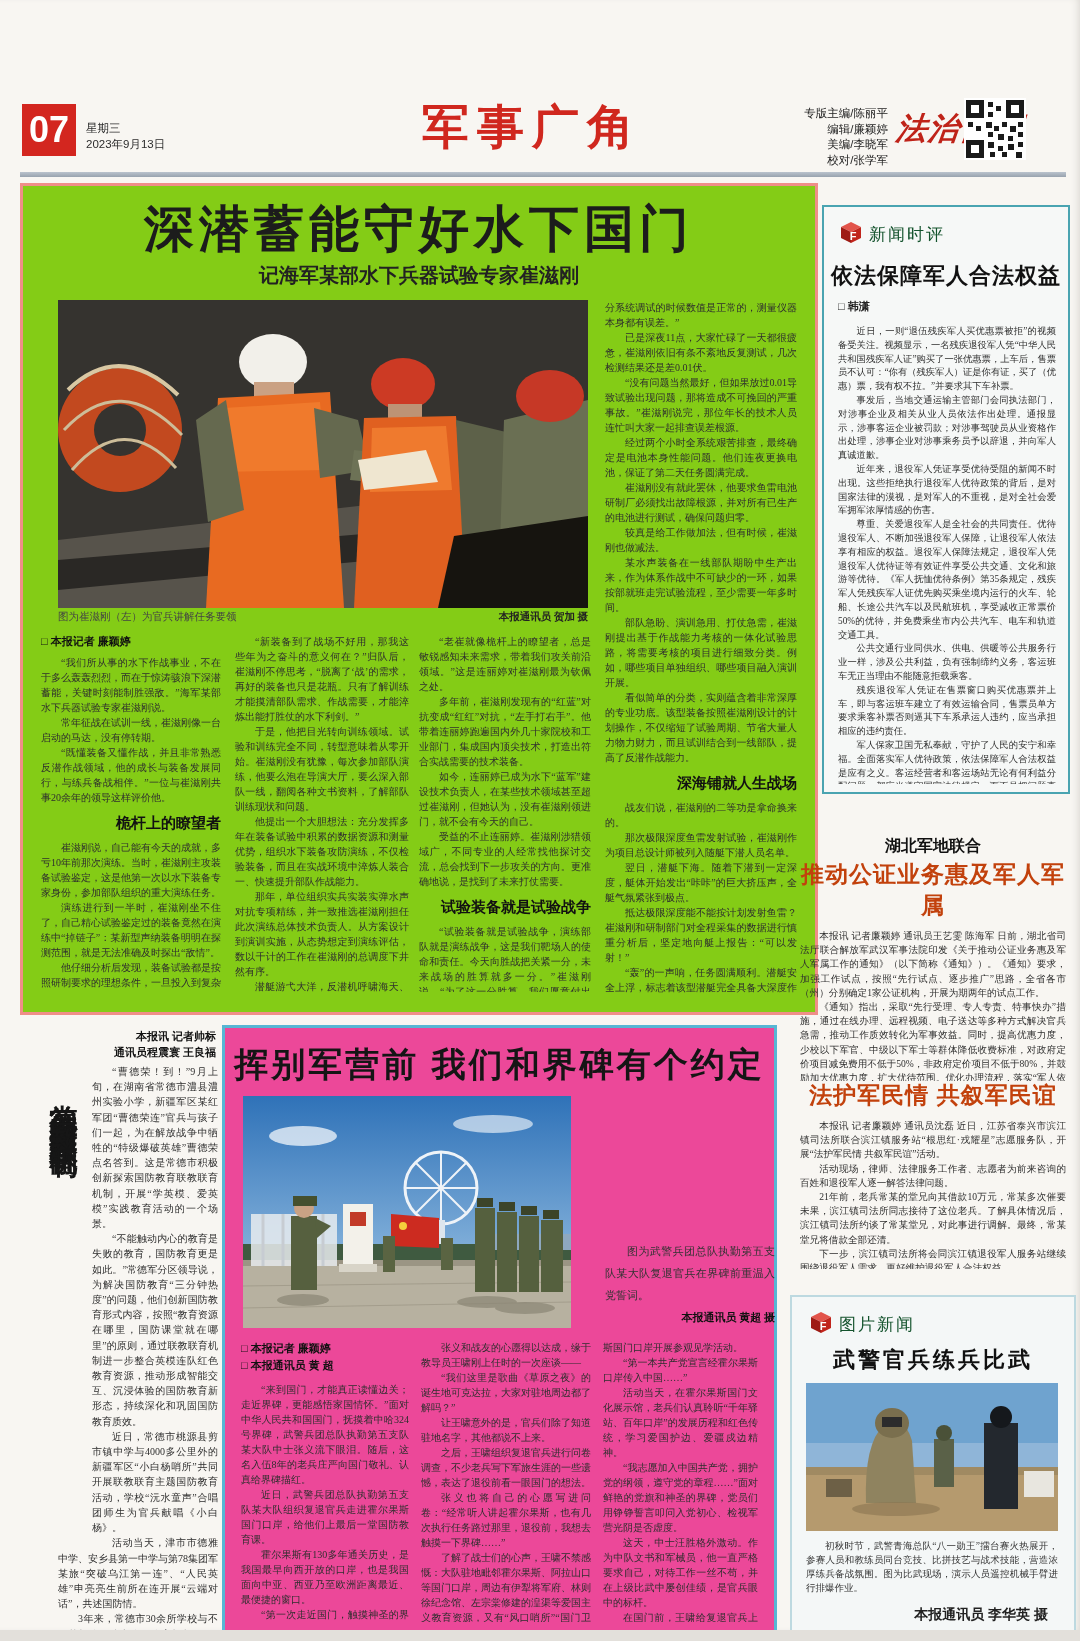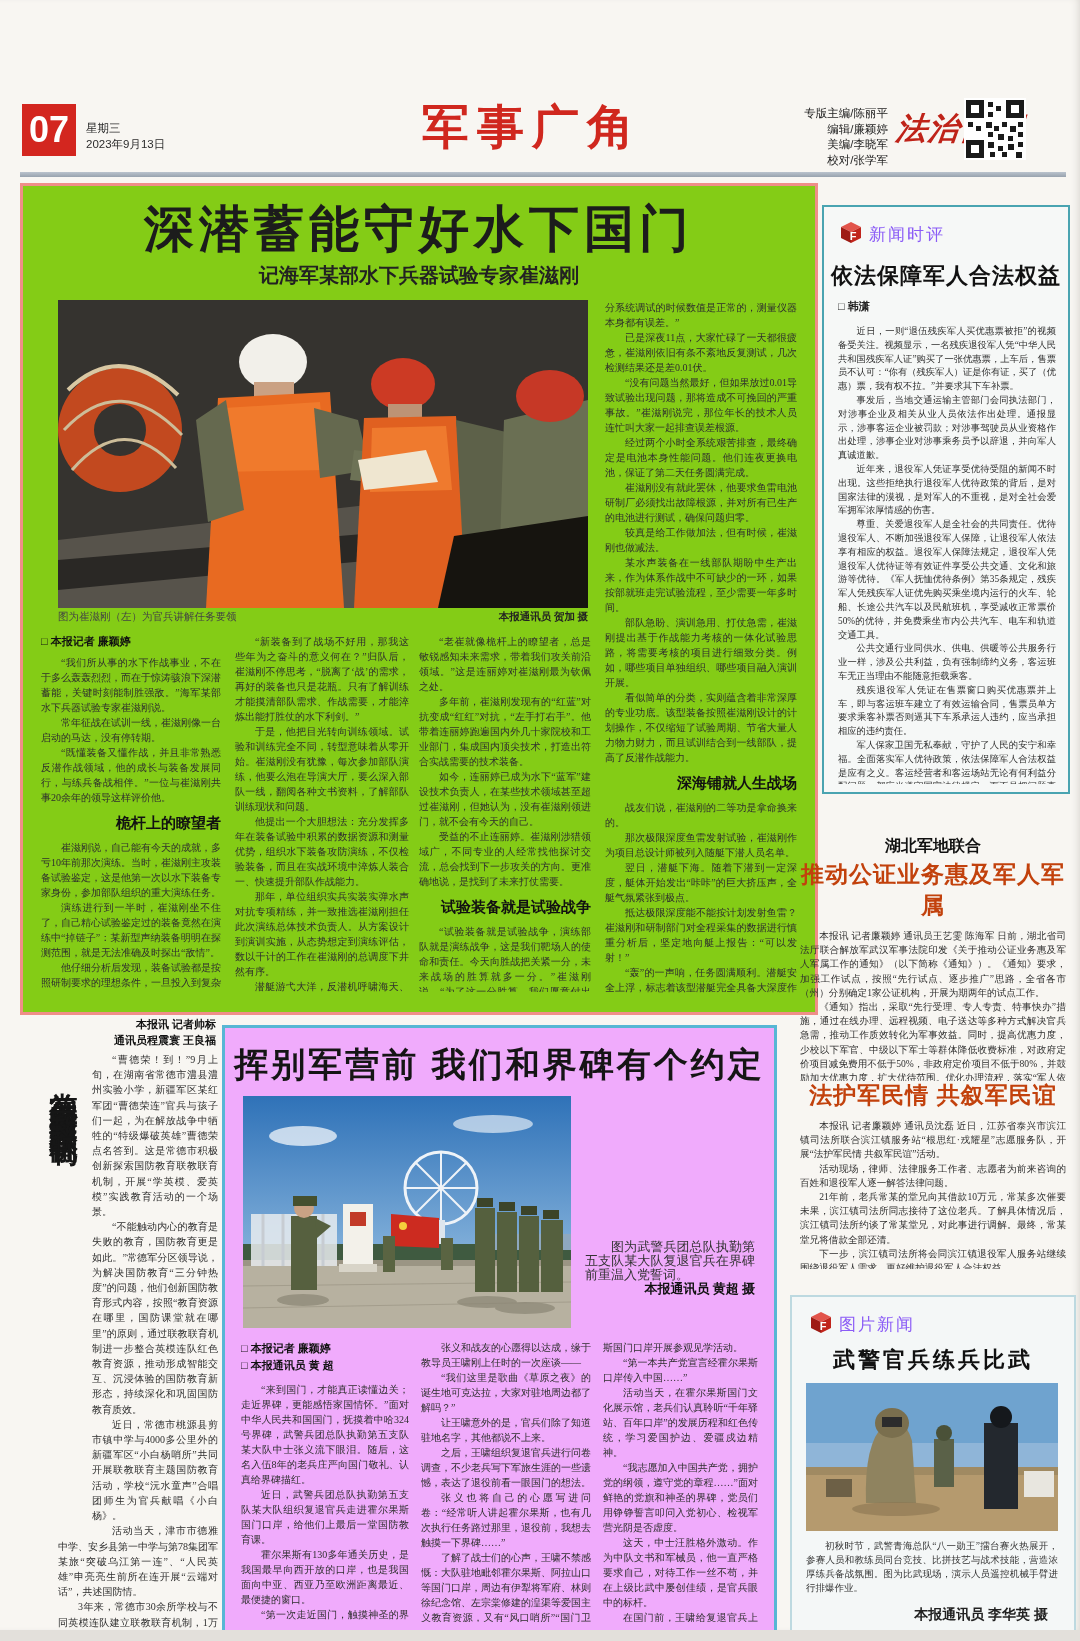--- a/index.html
+++ b/index.html
@@ -31,48 +31,48 @@
               color:#1c1c1c;letter-spacing:5px;}
   .m-subhead{position:absolute;left:0;top:76px;width:100%;text-align:center;font-size:20px;font-weight:600;color:#222;}
   .m-photo{position:absolute;left:35px;top:114px;width:530px;height:308px;}
   .m-caption{position:absolute;left:35px;top:424px;width:530px;display:flex;justify-content:space-between;
              font-size:10.5px;color:#444;font-family:"Liberation Serif",serif;}
   .m-caption .credit{font-weight:700;color:#222;}
   
   .review-box{position:absolute;left:822px;top:205px;width:244px;height:585px;border:2px solid #4aa4b1;
               background:#f6f8f7;padding:0;}
   .badge{display:flex;align-items:center;gap:5px;}
-  .badge-label{font-size:17px;color:#8b5cf6;letter-spacing:2px;}
+  .badge-label{font-size:17px;color:#14532d;letter-spacing:2px;}
   .rv-headline{font-size:22px;font-weight:700;text-align:center;letter-spacing:1px;color:#111;margin:12px 0 8px 0;}
   .rv-byline{font-size:11px;font-weight:700;margin:0 0 8px 14px;color:#222;}
   .rv-paras{position:absolute;left:14px;right:12px;top:118px;bottom:8px;overflow:hidden;}
   .rv-paras .para{font-size:9.3px;line-height:13.8px;}
   .side-sec{position:absolute;left:800px;width:266px;}
   .kicker{font-size:16px;font-weight:700;text-align:center;color:#111;margin:0;}
   .side-headline{font-size:23px;font-weight:700;text-align:center;color:#c2410c;letter-spacing:1px;margin:2px 0 8px 0;}
   .side-paras{overflow:hidden;}
   .side-paras .para{font-size:9.6px;line-height:14.2px;}
   .pn-box{position:absolute;left:790px;top:1295px;width:282px;height:337px;border:2px solid #bdd9e0;background:#f4f7f7;}
   .pn-headline{font-size:22px;font-weight:700;text-align:center;letter-spacing:3px;margin:6px 0 6px 0;color:#111;}
   .pn-photo{position:absolute;left:14px;top:86px;width:252px;height:148px;}
   .pn-caption{position:absolute;left:14px;top:242px;width:252px;font-size:9.5px;line-height:14px;
               text-align:justify;text-indent:2em;color:#333;font-family:"Liberation Serif",serif;}
   .pn-credit{position:absolute;right:26px;bottom:10px;font-size:14px;font-weight:700;color:#222;margin-left:12px;}
   
   .changde{position:absolute;left:22px;top:1012px;width:196px;}
-  .cd-byline{font-size:11px;font-weight:700;line-height:16px;text-align:right;margin:4px 2px 4px 0;color:#111;}
+  .cd-byline{font-size:11px;font-weight:700;line-height:16px;text-align:right;margin:16px 2px 4px 0;color:#111;}
   .v-head{float:left;writing-mode:vertical-rl;font-size:28px;font-weight:700;letter-spacing:3px;color:#161616;
           height:448px;width:58px;margin:18px 10px 6px 2px;text-align:left;}
   .changde .para{font-size:10px;line-height:15.2px;margin-left:36px;}
   
-  .fw-box{position:absolute;left:222px;top:1025px;width:549px;height:607px;border:3px solid #57b6d4;background:#f0abfc;}
+  .fw-box{position:absolute;left:222px;top:1025px;width:549px;height:607px;border:3px solid #57b6d4;background:#ec4899;}
   .fw-headline{position:absolute;left:0;top:14px;width:100%;text-align:center;font-size:34px;font-weight:700;
                letter-spacing:3px;color:#151515;}
   .fw-photo{position:absolute;left:18px;top:68px;width:328px;height:232px;}
-  .fw-caption{position:absolute;left:360px;top:212px;width:170px;font-size:13px;line-height:14px;color:#333;
+  .fw-caption{position:absolute;left:380px;top:212px;width:170px;font-size:11px;line-height:22px;color:#333;
               text-align:justify;text-indent:2em;font-family:"Liberation Serif",serif;}
   .fw-caption .credit{display:block;text-align:right;font-weight:700;text-indent:0;color:#111;}
   .fw-col{position:absolute;top:312px;height:282px;overflow:hidden;}
   .fw-byline{font-size:11px;font-weight:700;line-height:17px;margin:0 0 8px 0;color:#111;}
 </style>
 </head>
 <body>
 
 <div class="page">
 

